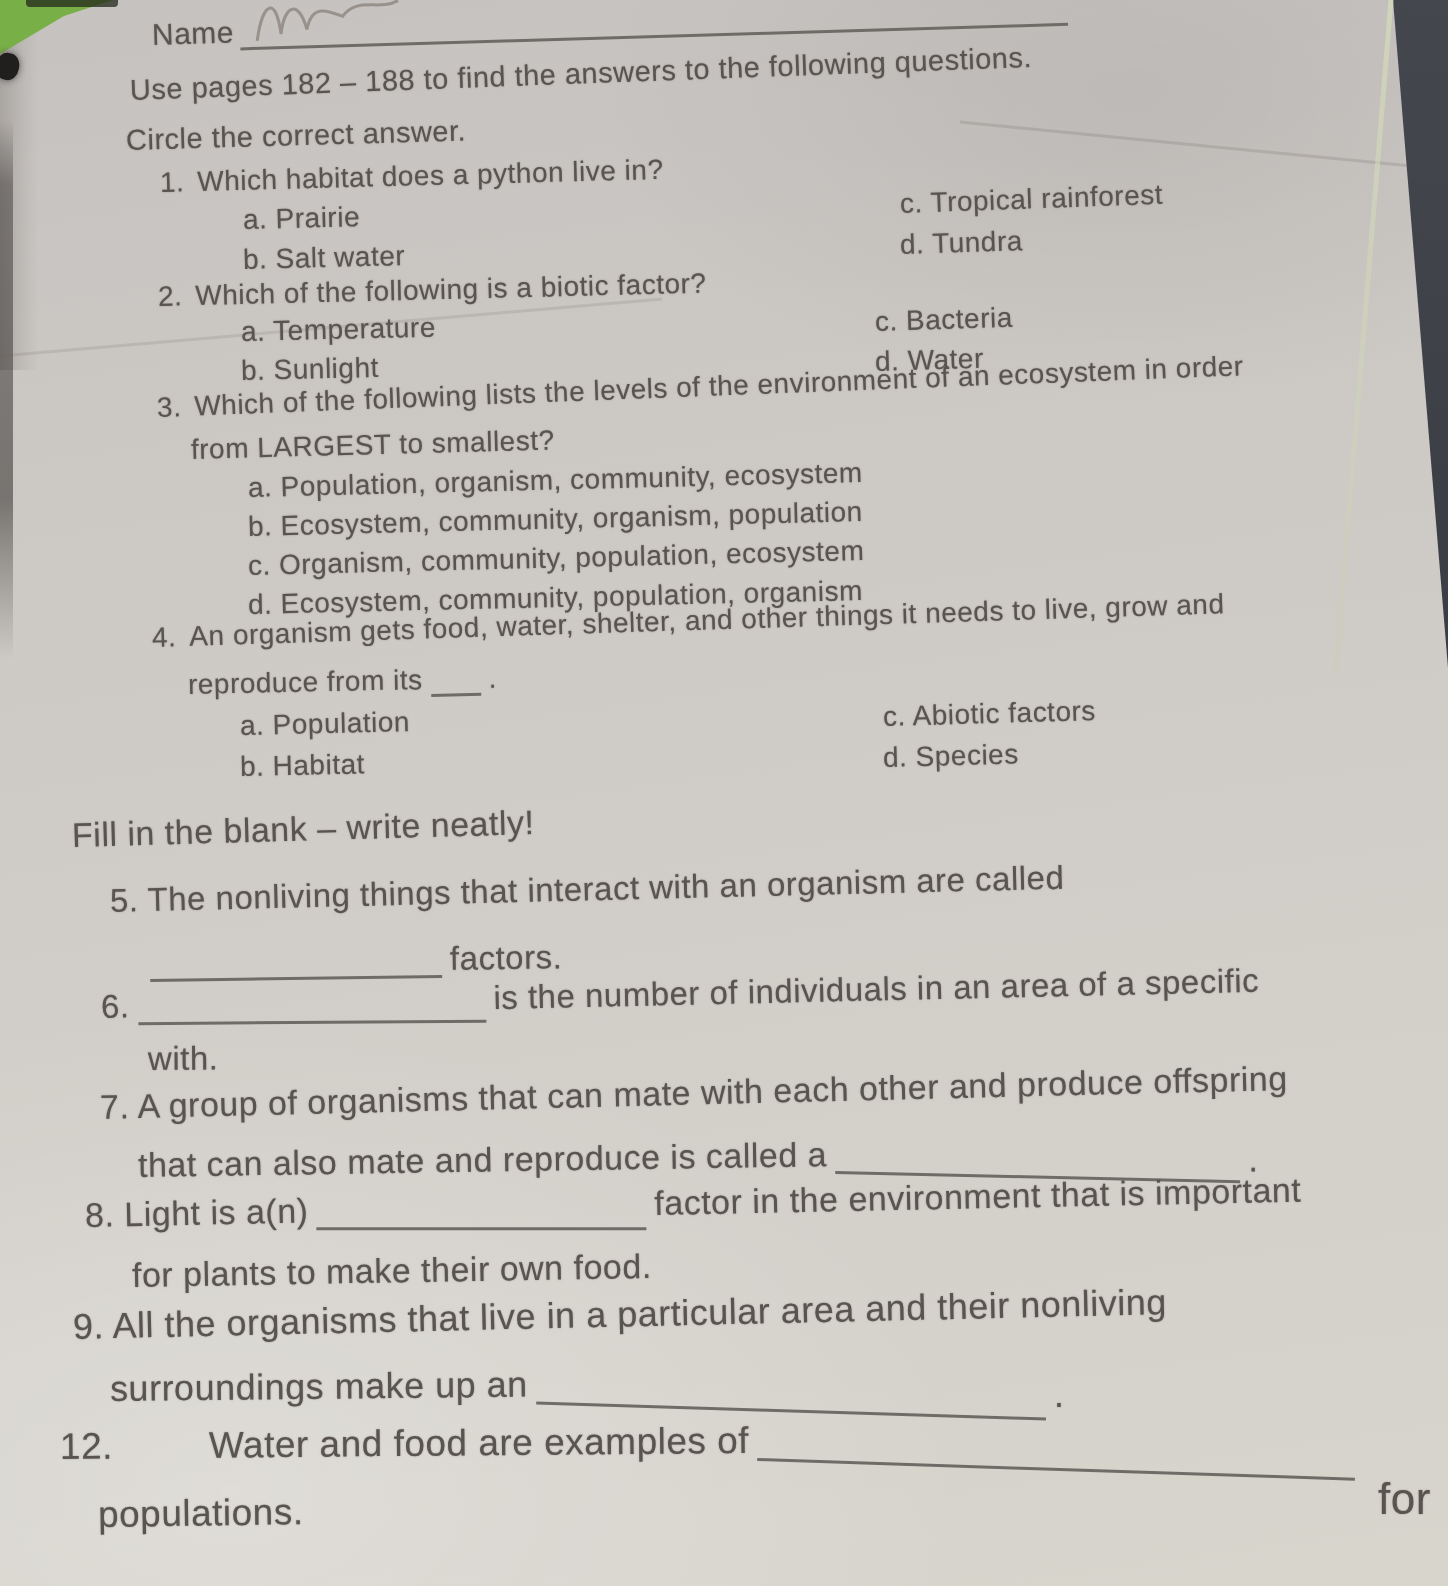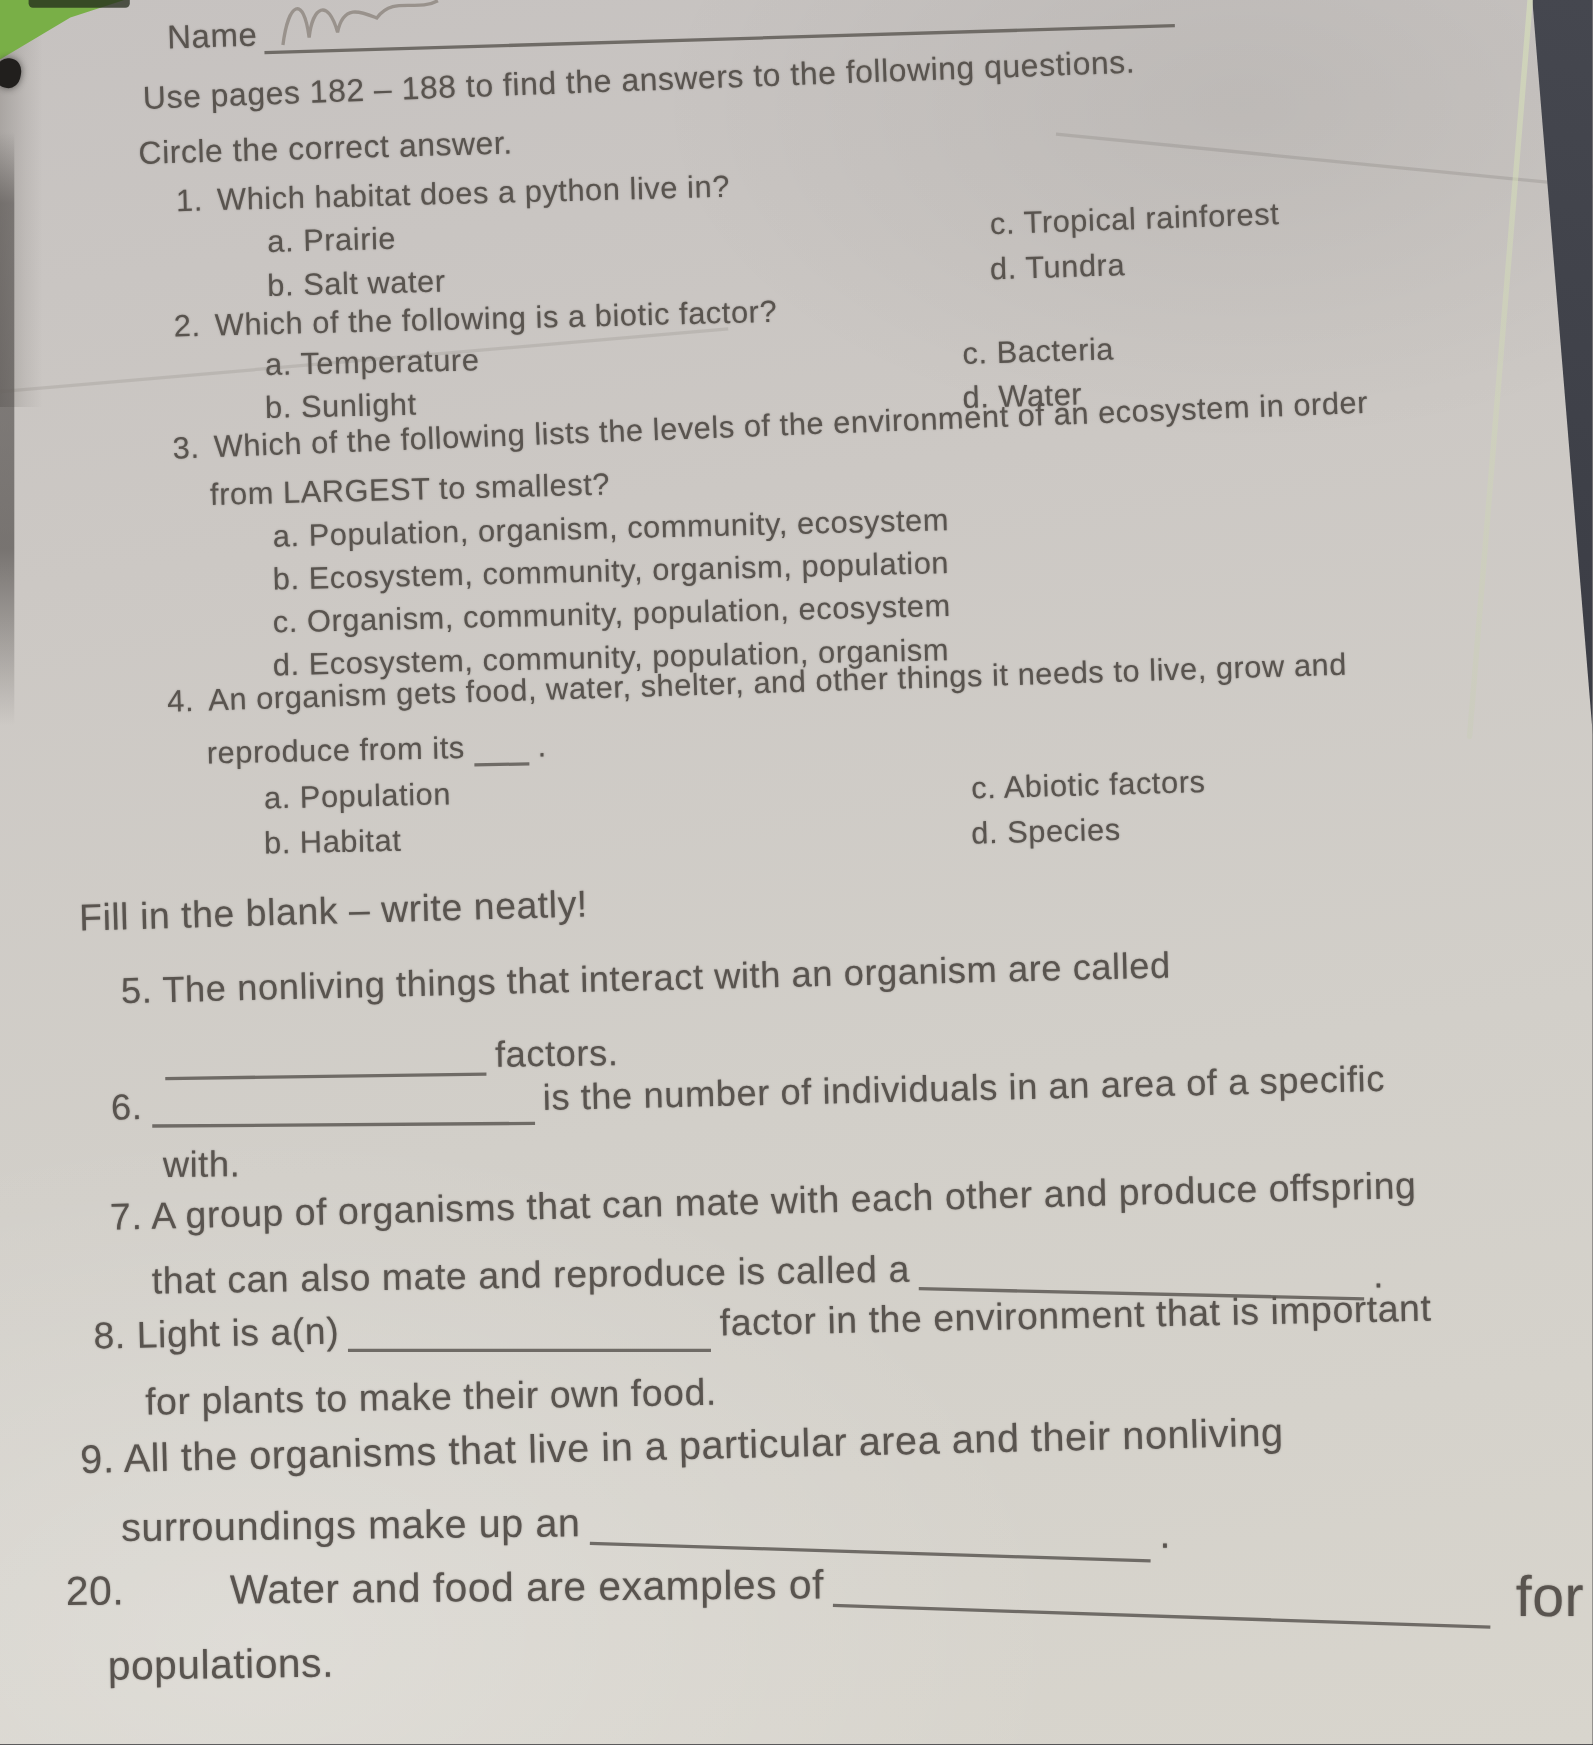--- a/index.html
+++ b/index.html
@@ -146,23 +146,23 @@
     </div>
 
     <div class="row" style="left:73px;top:1306px;transform:rotate(-1.3deg);font-size:36px">
       <span>9. All the organisms that live in a particular area and their nonliving</span>
     </div>
     <div class="row" style="left:110px;top:1368px;transform:rotate(-0.6deg);font-size:36px">
       <span>surroundings make up an</span><span class="blank" style="width:510px;transform:rotate(2.4deg)"></span><span class="punct" style="top:16px">.</span>
     </div>
 
     <div class="row" style="left:60px;top:1426px;transform:rotate(-0.5deg);font-size:37px">
-      <span style="margin-right:96px">20.</span><span>Water and food are examples of</span><span class="blank" style="width:598px;transform:rotate(2.4deg)"></span>
+      <span style="margin-right:96px">12.</span><span>Water and food are examples of</span><span class="blank" style="width:598px;transform:rotate(2.4deg)"></span>
     </div>
-    <div class="row" style="left:1378px;top:1422px;font-size:52px">
+    <div class="row" style="left:1378px;top:1474px;font-size:44px">
       <span>for</span>
     </div>
     <div class="row" style="left:98px;top:1494px;transform:rotate(-0.8deg);font-size:37px">
       <span>populations.</span>
     </div>
 
   </div>
 </div>
 
 </body></html>

